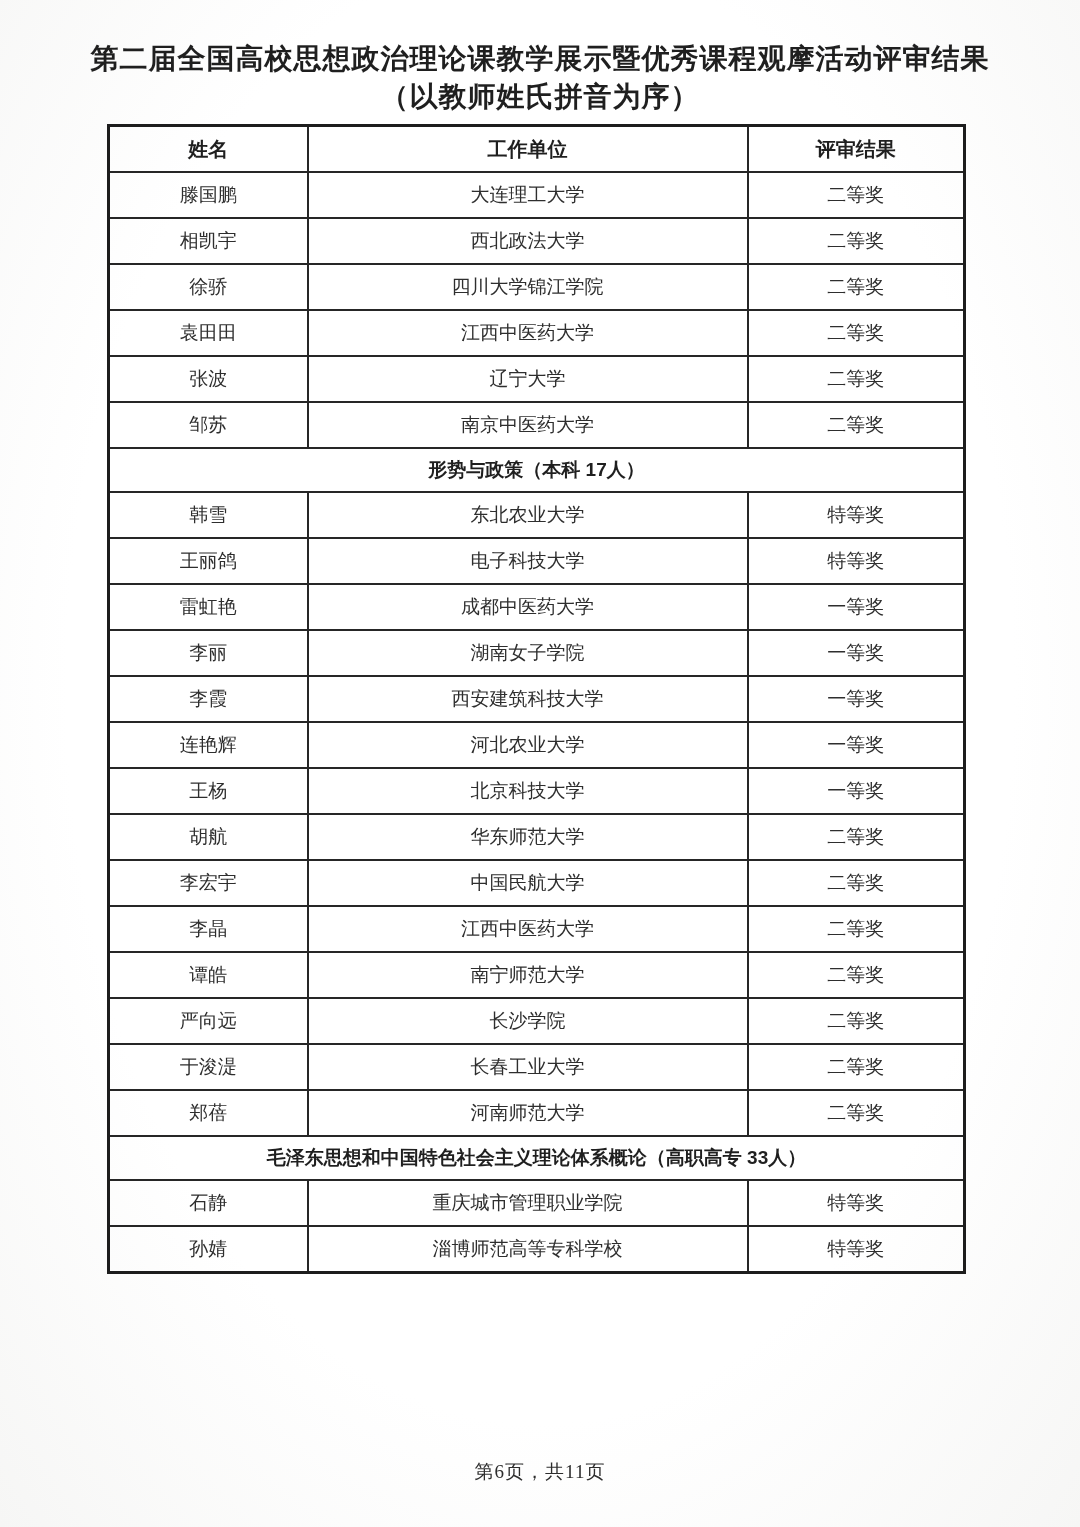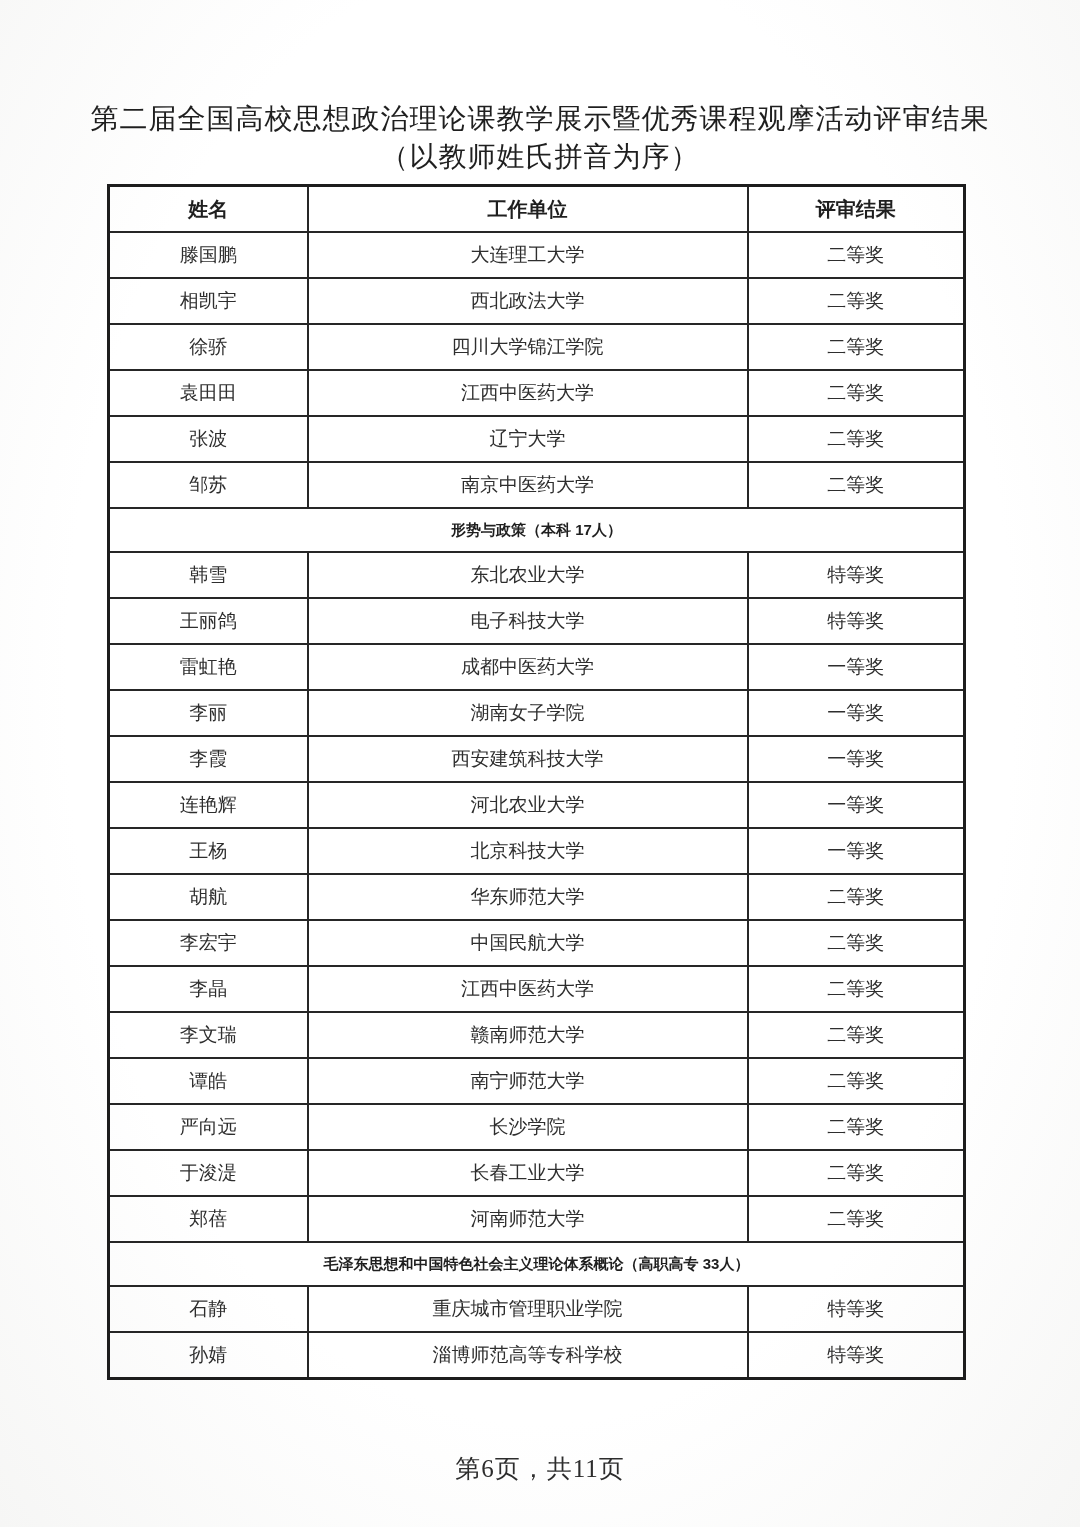--- a/index.html
+++ b/index.html
@@ -11,25 +11,25 @@
     position: relative;
     width: 1080px;
     height: 1527px;
     margin: 0 auto;
     background: radial-gradient(ellipse at 50% 45%, #ffffff 62%, #f6f6f5 100%);
     overflow: hidden;
     font-family: "Liberation Serif", serif;
     color: #2d2d2d;
   }
   .doc-title {
-    padding-top: 100px;
+    padding-top: 40px;
     margin: 0;
     text-align: center;
     font-family: "Liberation Sans", sans-serif;
-    font-weight: 400;
+    font-weight: 700;
     font-size: 28px;
     line-height: 38px;
     color: #1f1f1f;
     letter-spacing: 1px;
   }
   table.results {
     border-collapse: collapse;
     table-layout: fixed;
     margin-left: 107px;
     margin-top: 8px;
@@ -57,30 +57,30 @@
   }
   table.results tbody tr.entry-row td {
     height: 44px;
     font-size: 19px;
     color: #2e2e2e;
   }
   table.results tbody tr.section-row td {
     height: 42px;
     font-family: "Liberation Sans", sans-serif;
     font-weight: 700;
-    font-size: 15px;
+    font-size: 19px;
     color: #1f1f1f;
   }
   .page-footer {
     position: absolute;
     left: 0;
     bottom: 42px;
     width: 100%;
     text-align: center;
-    font-size: 25px;
+    font-size: 19px;
     color: #2d2d2d;
     letter-spacing: 1px;
   }
 </style>
 </head>
 <body>
 
 <div class="page">
 
   <h1 class="doc-title">
@@ -179,25 +179,20 @@
           <td>李宏宇</td>
           <td>中国民航大学</td>
           <td>二等奖</td>
         </tr>
         <tr class="entry-row">
           <td>李晶</td>
           <td>江西中医药大学</td>
           <td>二等奖</td>
         </tr>
         <tr class="entry-row">
-          <td>李文瑞</td>
-          <td>赣南师范大学</td>
-          <td>二等奖</td>
-        </tr>
-        <tr class="entry-row">
           <td>谭皓</td>
           <td>南宁师范大学</td>
           <td>二等奖</td>
         </tr>
         <tr class="entry-row">
           <td>严向远</td>
           <td>长沙学院</td>
           <td>二等奖</td>
         </tr>
         <tr class="entry-row">

